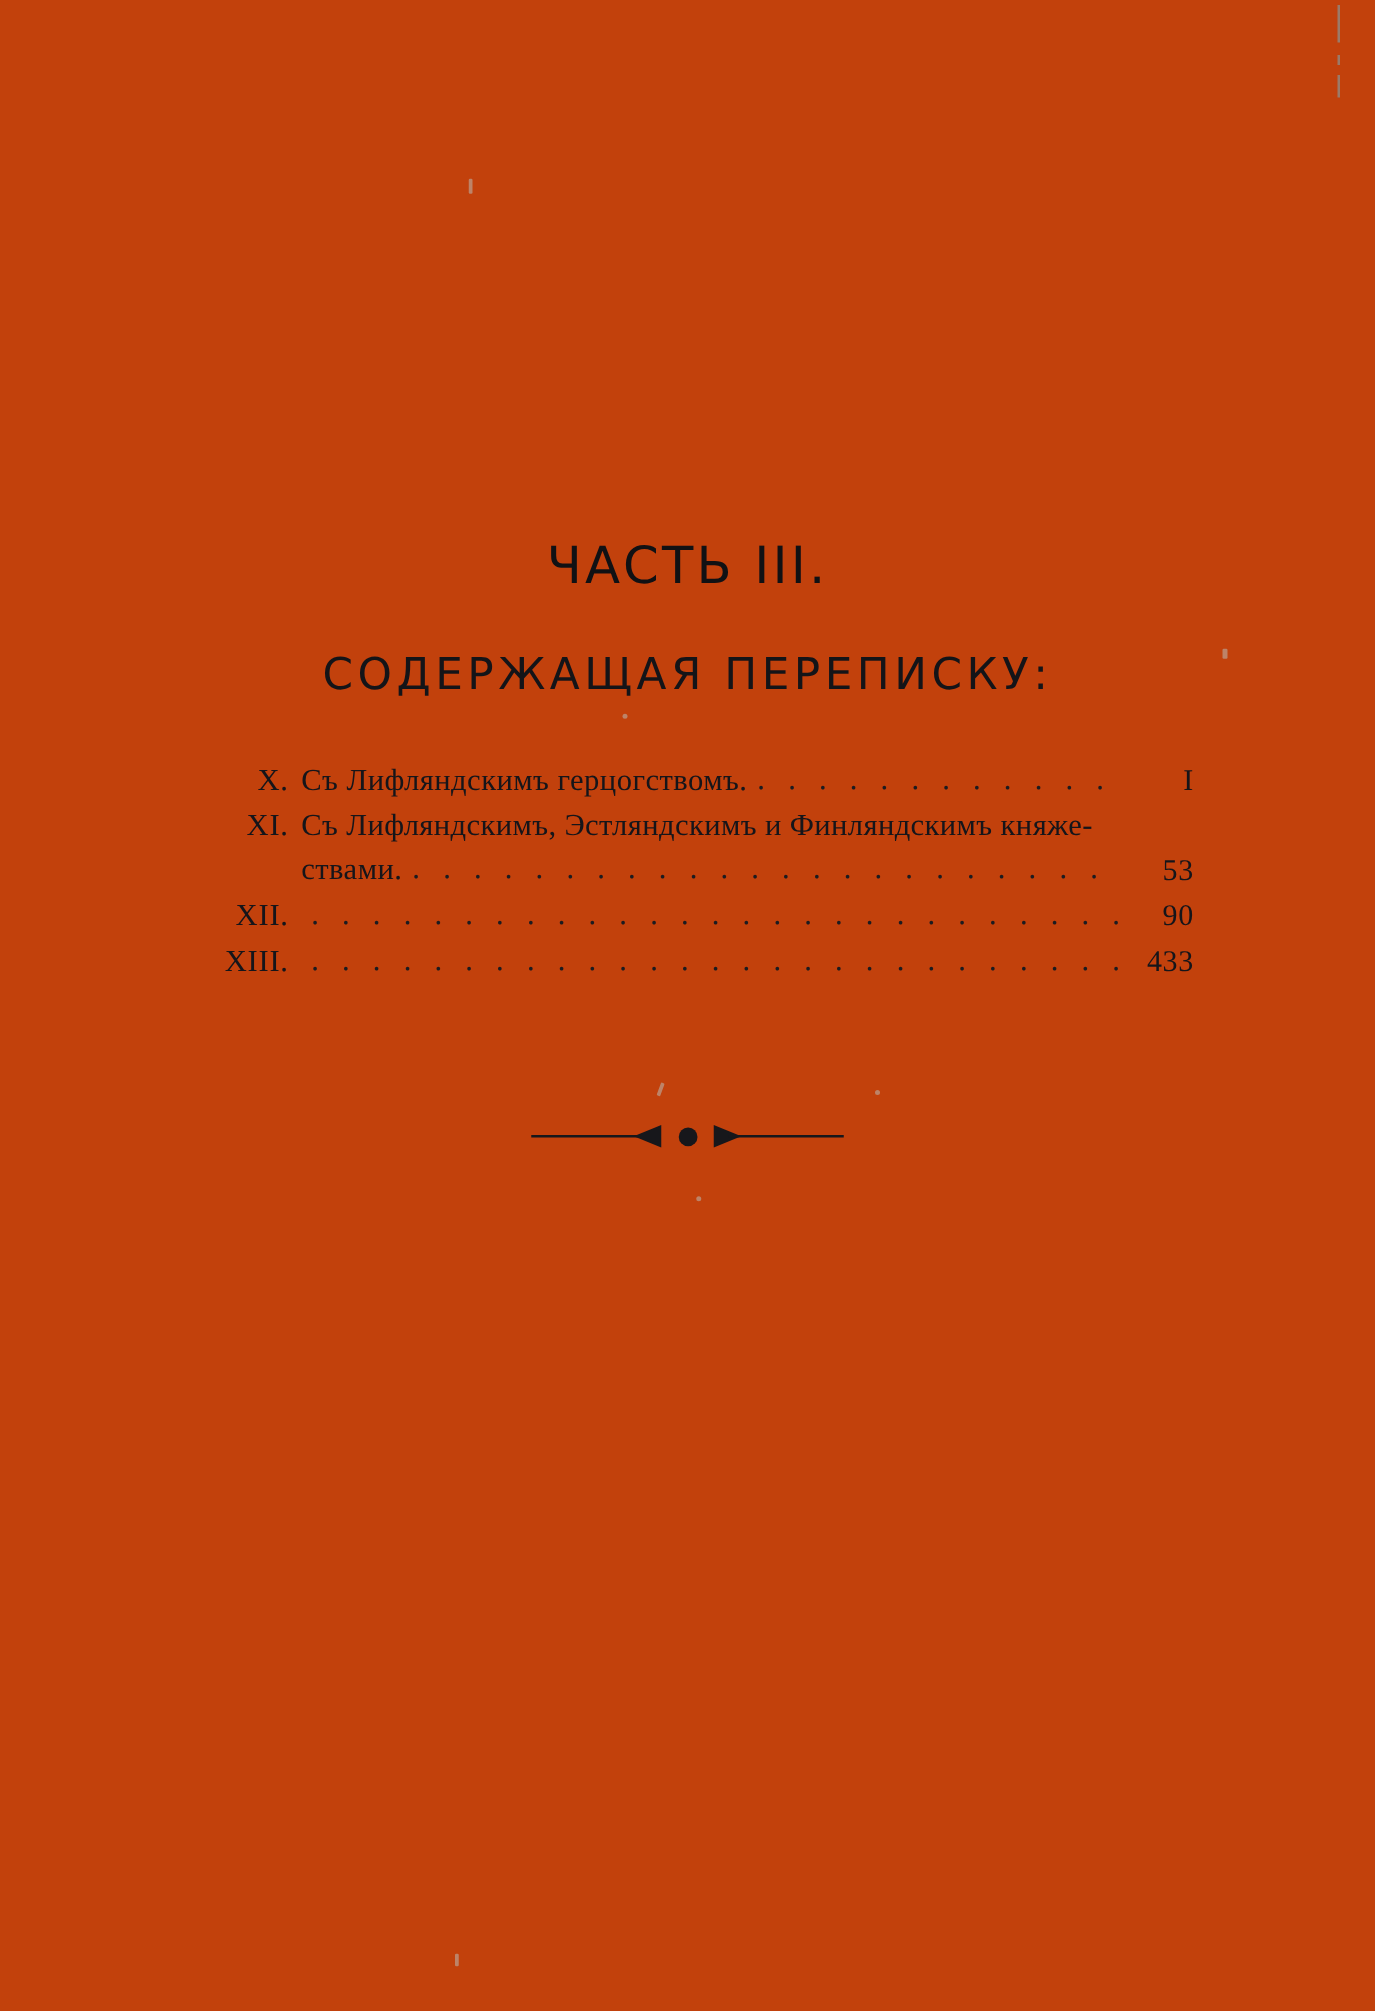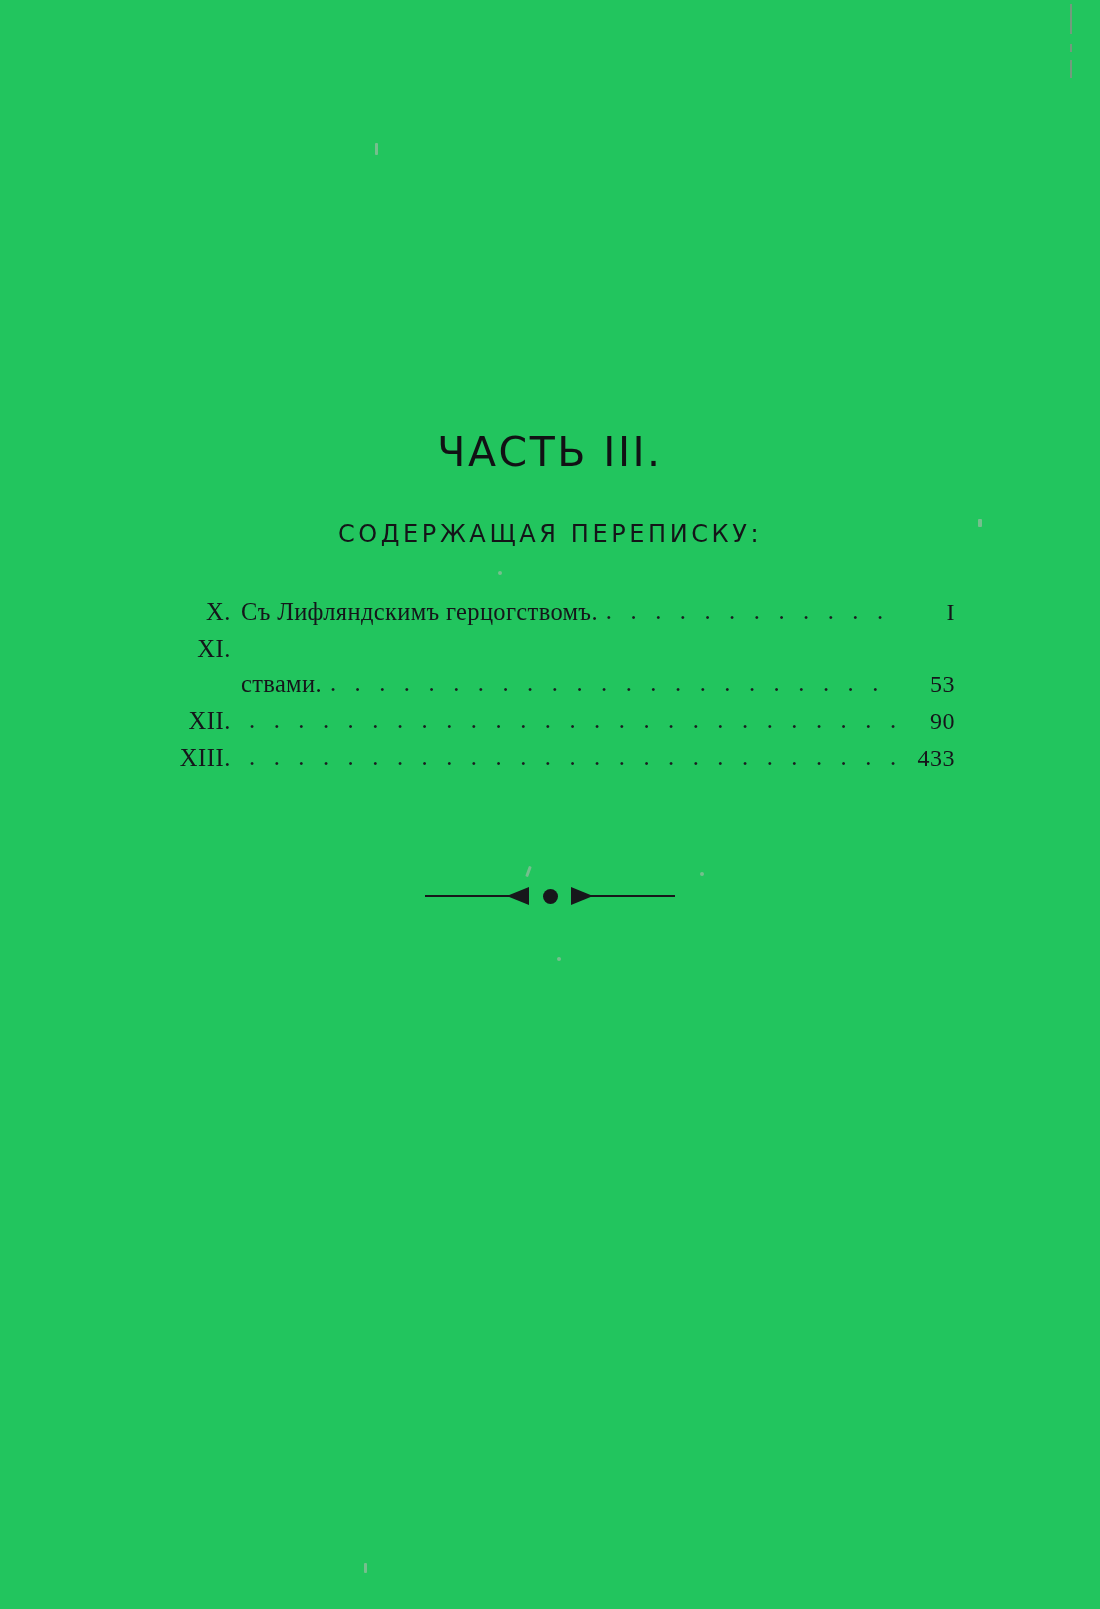--- a/index.html
+++ b/index.html
@@ -12,21 +12,21 @@
     height: 1609px;
     position: relative;
     font-family: "Liberation Serif", serif;
     color: #16161a;
     overflow: hidden;
   }
 
   .page {
     position: absolute;
     inset: 0;
-    background: #22c55e;
+    background: #c2410c;
   }
 
   
   .speck {
     position: absolute;
     background: #b9b9b4;
     border-radius: 50%;
     opacity: .55;
   }
 
@@ -58,21 +58,21 @@
     font-size: 41px;
     letter-spacing: 2.5px;
     font-weight: 400;
     color: #111114;
     margin: 0;
     line-height: 1.1;
   }
 
   .subtitle {
     font-family: "DejaVu Sans", sans-serif;
-    font-size: 24px;
+    font-size: 35px;
     letter-spacing: 3.6px;
     font-weight: 400;
     color: #141418;
     margin: 46px 0 0 0;
     line-height: 1.1;
   }
 
   .toc {
     margin: 48px auto 0 auto;
     width: 810px;
@@ -220,20 +220,21 @@
           <span class="num">X.</span>
           <span class="label">Съ Лифляндскимъ герцогствомъ.</span>
           <span class="dots">. . . . . . . . . . . . . . . . . . . . . . . . . . . . . . . . . . . . . . . . . . . . . . .</span>
           <span class="page-no">I</span>
         </div>
       </div>
 
       <div class="toc-entry">
         <div class="entry-line">
           <span class="num">XI.</span>
+          <span class="label wrapfull justified">Съ Лифляндскимъ, Эстляндскимъ и Финляндскимъ княже-</span>
         </div>
         <div class="cont-line">
           <span class="cont-label">ствами.</span>
           <span class="dots">. . . . . . . . . . . . . . . . . . . . . . . . . . . . . . . . . . . . . . . . . . . . . . .</span>
           <span class="page-no">53</span>
         </div>
       </div>
 
       <div class="toc-entry">
         <div class="entry-line">

